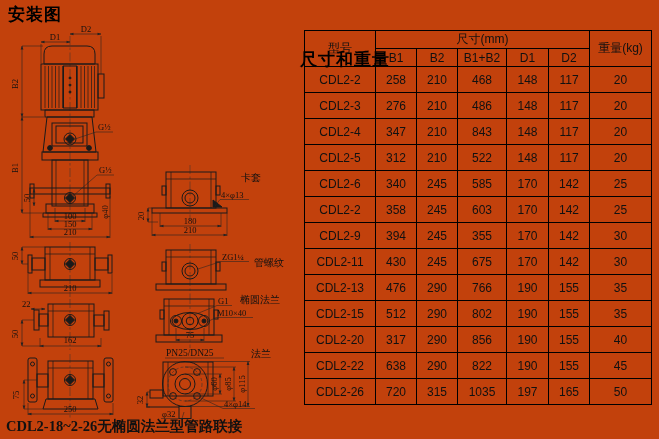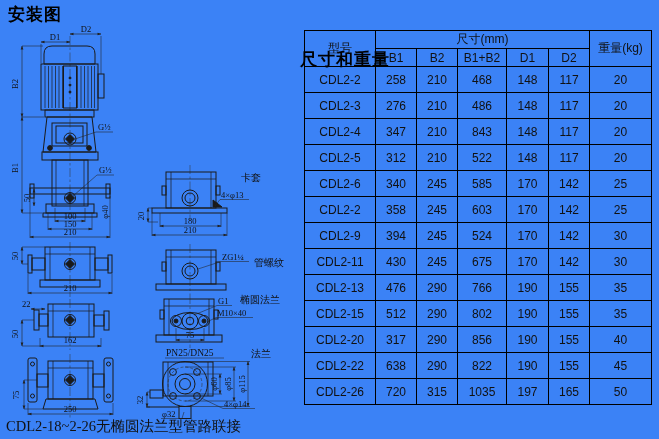--- a/index.html
+++ b/index.html
@@ -1,23 +1,23 @@
 <!DOCTYPE html>
 <html><head>
 <meta charset="utf-8">
 <style>
   html,body{margin:0;padding:0;background:#f2f2f2;}
-  #page{position:relative;width:659px;height:439px;background:#3b82f6;overflow:hidden;
+  #page{position:relative;width:659px;height:439px;background:#c2410c;overflow:hidden;
         font-family:"Liberation Serif",serif;color:#111;}
   .sec-title{position:absolute;font-family:"Liberation Sans",sans-serif;font-weight:bold;
              font-size:17px;letter-spacing:1px;color:#000;}
   #left-title{left:8px;top:3px;}
   #right-title{left:300px;top:3px;margin-top:45px;}
   #diagram-svg{position:absolute;left:0;top:24px;}
-  #caption{position:absolute;left:6px;top:417px;font-size:14.5px;color:#111;}
+  #caption{position:absolute;left:6px;top:417px;font-size:14.5px;color:#111;font-weight:bold;}
   
   #table-wrap{position:absolute;left:304px;top:30px;}
   table{border-collapse:collapse;border:1.6px solid #000;font-size:12px;color:#111;
         font-family:Liberation Sans, sans-serif;}
   th,td{border:1px solid #000;text-align:center;vertical-align:middle;
         font-weight:normal;padding:0 2px;}
   thead tr{height:18px;}
   tbody tr{height:26px;}
   
   .obj{stroke:#1a1a1a;stroke-width:1;fill:none;}
@@ -348,21 +348,21 @@
             <td>245</td>
             <td>603</td>
             <td>170</td>
             <td>142</td>
             <td>25</td>
           </tr>
         <tr>
             <td>CDL2-9</td>
             <td>394</td>
             <td>245</td>
-            <td>524</td>
+            <td>355</td>
             <td>170</td>
             <td>142</td>
             <td>30</td>
           </tr>
         <tr>
             <td>CDL2-11</td>
             <td>430</td>
             <td>245</td>
             <td>675</td>
             <td>170</td>

